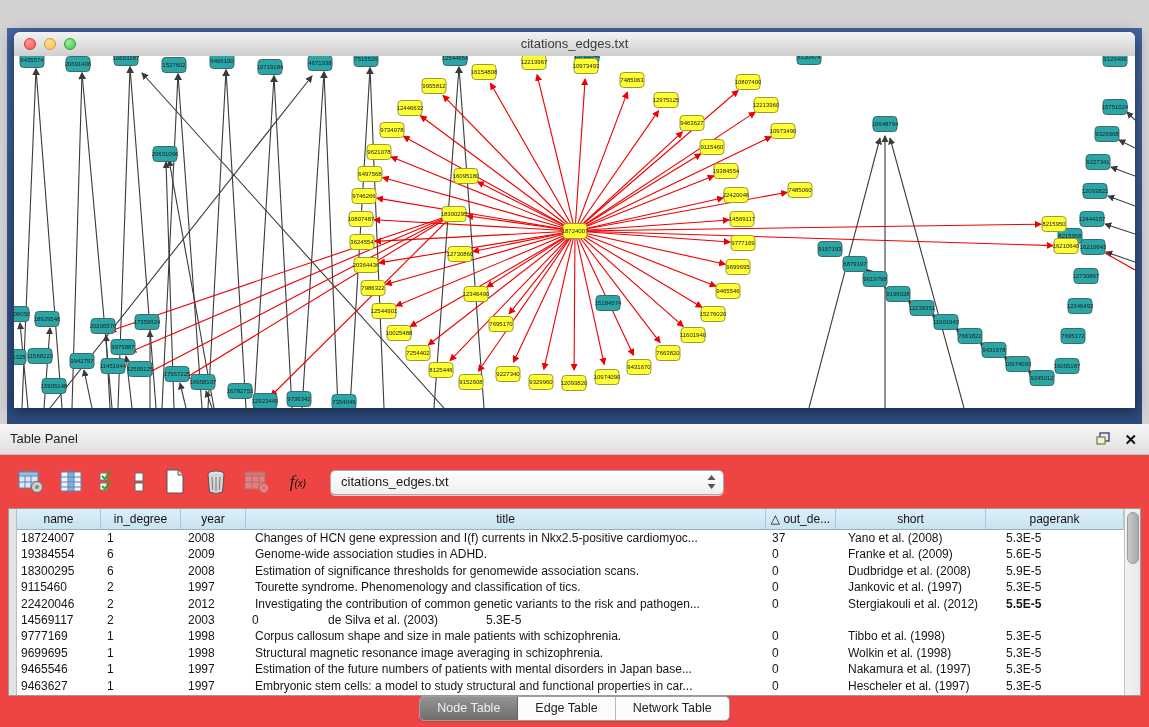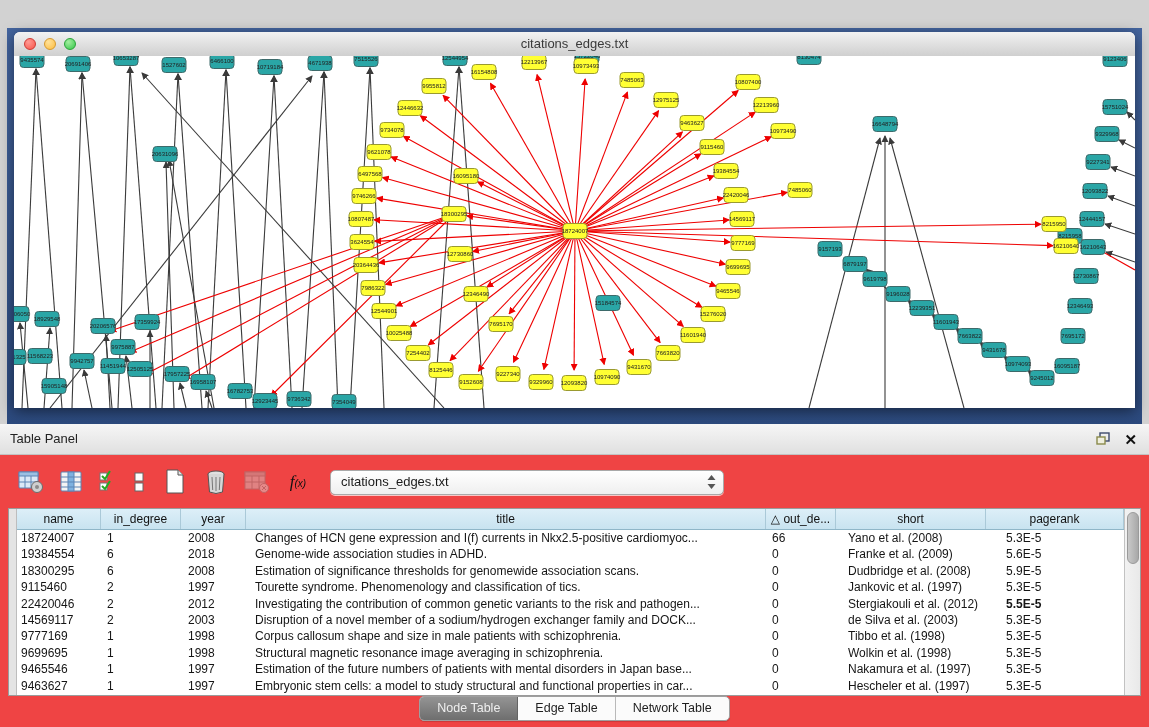--- a/index.html
+++ b/index.html
@@ -496,28 +496,28 @@
             <div class="th" style="width: 70px;">△ out_de...</div>
             <div class="th" style="width: 150px;">short</div>
             <div class="th" style="flex: 1 1 0%;">pagerank</div>
           </div>
         <div class="tbody">
             <div class="tr">
               <div class="td" style="width: 84px; padding-left: 4px;">18724007</div>
               <div class="td" style="width: 80px; padding-left: 6px;">1</div>
               <div class="td" style="width: 65px; padding-left: 7px;">2008</div>
               <div class="td" style="width: 520px; padding-left: 9px;">Changes of HCN gene expression and I(f) currents in Nkx2.5-positive cardiomyoc...</div>
-              <div class="td" style="width: 70px; padding-left: 6px;">66</div>
+              <div class="td" style="width: 70px; padding-left: 6px;">37</div>
               <div class="td" style="width: 150px; padding-left: 12px;">Yano et al. (2008)</div>
               <div class="td" style="flex: 1 1 0%; padding-left: 20px;">5.3E-5</div>
             </div>
             <div class="tr">
               <div class="td" style="width: 84px; padding-left: 4px;">19384554</div>
               <div class="td" style="width: 80px; padding-left: 6px;">6</div>
-              <div class="td" style="width: 65px; padding-left: 7px;">2018</div>
+              <div class="td" style="width: 65px; padding-left: 7px;">2009</div>
               <div class="td" style="width: 520px; padding-left: 9px;">Genome-wide association studies in ADHD.</div>
               <div class="td" style="width: 70px; padding-left: 6px;">0</div>
               <div class="td" style="width: 150px; padding-left: 12px;">Franke et al. (2009)</div>
               <div class="td" style="flex: 1 1 0%; padding-left: 20px;">5.6E-5</div>
             </div>
             <div class="tr">
               <div class="td" style="width: 84px; padding-left: 4px;">18300295</div>
               <div class="td" style="width: 80px; padding-left: 6px;">6</div>
               <div class="td" style="width: 65px; padding-left: 7px;">2008</div>
               <div class="td" style="width: 520px; padding-left: 9px;">Estimation of significance thresholds for genomewide association scans.</div>
@@ -540,21 +540,20 @@
               <div class="td" style="width: 65px; padding-left: 7px;">2012</div>
               <div class="td" style="width: 520px; padding-left: 9px;">Investigating the contribution of common genetic variants to the risk and pathogen...</div>
               <div class="td" style="width: 70px; padding-left: 6px;">0</div>
               <div class="td" style="width: 150px; padding-left: 12px;">Stergiakouli et al. (2012)</div>
               <div class="td" style="flex: 1 1 0%; padding-left: 20px; font-weight: bold;">5.5E-5</div>
             </div>
             <div class="tr">
               <div class="td" style="width: 84px; padding-left: 4px;">14569117</div>
               <div class="td" style="width: 80px; padding-left: 6px;">2</div>
               <div class="td" style="width: 65px; padding-left: 7px;">2003</div>
-              <div class="td" style="width: 520px; padding-left: 9px;">Disruption of a novel member of a sodium/hydrogen exchanger family and DOCK...</div>
               <div class="td" style="width: 70px; padding-left: 6px;">0</div>
               <div class="td" style="width: 150px; padding-left: 12px;">de Silva et al. (2003)</div>
               <div class="td" style="flex: 1 1 0%; padding-left: 20px;">5.3E-5</div>
             </div>
             <div class="tr">
               <div class="td" style="width: 84px; padding-left: 4px;">9777169</div>
               <div class="td" style="width: 80px; padding-left: 6px;">1</div>
               <div class="td" style="width: 65px; padding-left: 7px;">1998</div>
               <div class="td" style="width: 520px; padding-left: 9px;">Corpus callosum shape and size in male patients with schizophrenia.</div>
               <div class="td" style="width: 70px; padding-left: 6px;">0</div>

